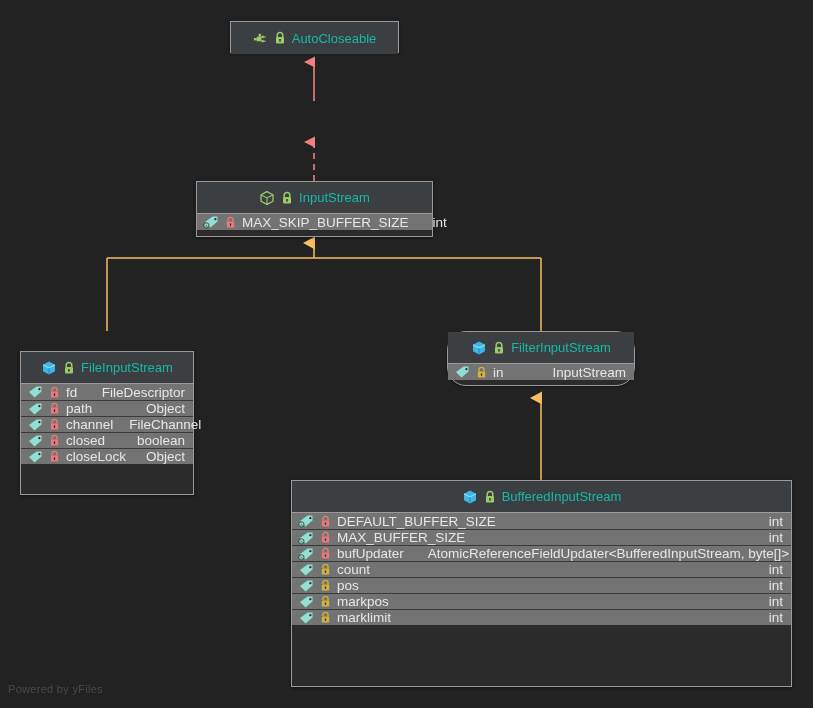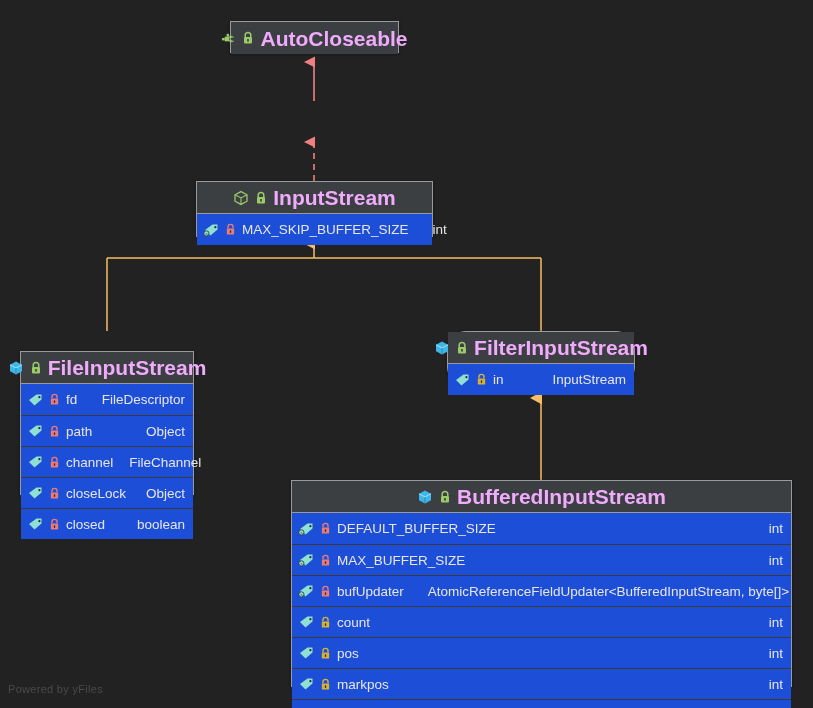--- a/index.html
+++ b/index.html
@@ -31,35 +31,34 @@
     justify-content: center;
     gap: 6px;
     background: #3c3f41;
     height: 32px;
     box-sizing: border-box;
     padding: 0 8px;
     border-bottom: 1px solid #9a9a9a;
   }
   .node.headeronly .node-header { border-bottom: none; }
   .node-title {
-    color: #f0abfc;
-    font-size: 21px;
+    color: #14b8a6;
+    font-size: 13px;
     line-height: 1;
     white-space: nowrap;
-    font-weight: bold;
   }
   .members { padding: 0; }
   .member {
     display: flex;
     align-items: center;
-    height: 31px;
+    height: 16px;
     box-sizing: border-box;
     padding: 0 8px 0 6px;
     gap: 6px;
-    background: #1d4ed8;
+    background: #737373;
   }
   .member + .member { border-top: 1px solid #3a3a3a; }
   .m-name {
     color: #e6e6e6;
     font-size: 13.5px;
     white-space: nowrap;
   }
   .m-type {
     color: #e6e6e6;
     font-size: 13.5px;
@@ -276,40 +275,40 @@
             <circle cx="12.4" cy="4.2" r="1.1" fill="#2b2b2b"></circle>
           </svg>
         </span>
         <span class="icon">
           <svg width="11" height="13" viewBox="0 0 12 14">
             <path d="M3.2 6 V4.2 A2.8 2.8 0 0 1 8.8 4.2 V6" fill="none" stroke="#e87a7a" stroke-width="1.5"></path>
             <rect x="2" y="6" width="8" height="6.5" rx="1" fill="#e87a7a"></rect>
             <rect x="5.3" y="8" width="1.4" height="2.6" fill="#2b2b2b"></rect>
           </svg>
         </span>
+        <span class="m-name">closed</span>
+        <span class="m-type">boolean</span>
+      </div>
+
+      <div class="member">
+        <span class="icon">
+          <svg width="16" height="14" viewBox="0 0 16 14">
+            <path d="M9.5 1.5 L14.5 1.5 L14.5 6.5 L7.5 12.5 L2 7 Z" fill="#8fe0d2"></path>
+            <circle cx="12.4" cy="4.2" r="1.1" fill="#2b2b2b"></circle>
+          </svg>
+        </span>
+        <span class="icon">
+          <svg width="11" height="13" viewBox="0 0 12 14">
+            <path d="M3.2 6 V4.2 A2.8 2.8 0 0 1 8.8 4.2 V6" fill="none" stroke="#e87a7a" stroke-width="1.5"></path>
+            <rect x="2" y="6" width="8" height="6.5" rx="1" fill="#e87a7a"></rect>
+            <rect x="5.3" y="8" width="1.4" height="2.6" fill="#2b2b2b"></rect>
+          </svg>
+        </span>
         <span class="m-name">closeLock</span>
         <span class="m-type">Object</span>
-      </div>
-
-      <div class="member">
-        <span class="icon">
-          <svg width="16" height="14" viewBox="0 0 16 14">
-            <path d="M9.5 1.5 L14.5 1.5 L14.5 6.5 L7.5 12.5 L2 7 Z" fill="#8fe0d2"></path>
-            <circle cx="12.4" cy="4.2" r="1.1" fill="#2b2b2b"></circle>
-          </svg>
-        </span>
-        <span class="icon">
-          <svg width="11" height="13" viewBox="0 0 12 14">
-            <path d="M3.2 6 V4.2 A2.8 2.8 0 0 1 8.8 4.2 V6" fill="none" stroke="#e87a7a" stroke-width="1.5"></path>
-            <rect x="2" y="6" width="8" height="6.5" rx="1" fill="#e87a7a"></rect>
-            <rect x="5.3" y="8" width="1.4" height="2.6" fill="#2b2b2b"></rect>
-          </svg>
-        </span>
-        <span class="m-name">closed</span>
-        <span class="m-type">boolean</span>
       </div>
 
     </div>
   </div>
 
   <div class="node" style="left:447px; top:331px; width:188px; height:55px;border-radius:19px;">
     <div class="node-header">
       <span class="icon">
         <svg width="16" height="16" viewBox="0 0 16 16">
           <path d="M8 1.6 L14 4.8 V11.2 L8 14.4 L2 11.2 V4.8 Z" fill="#3fb6e8"></path>

